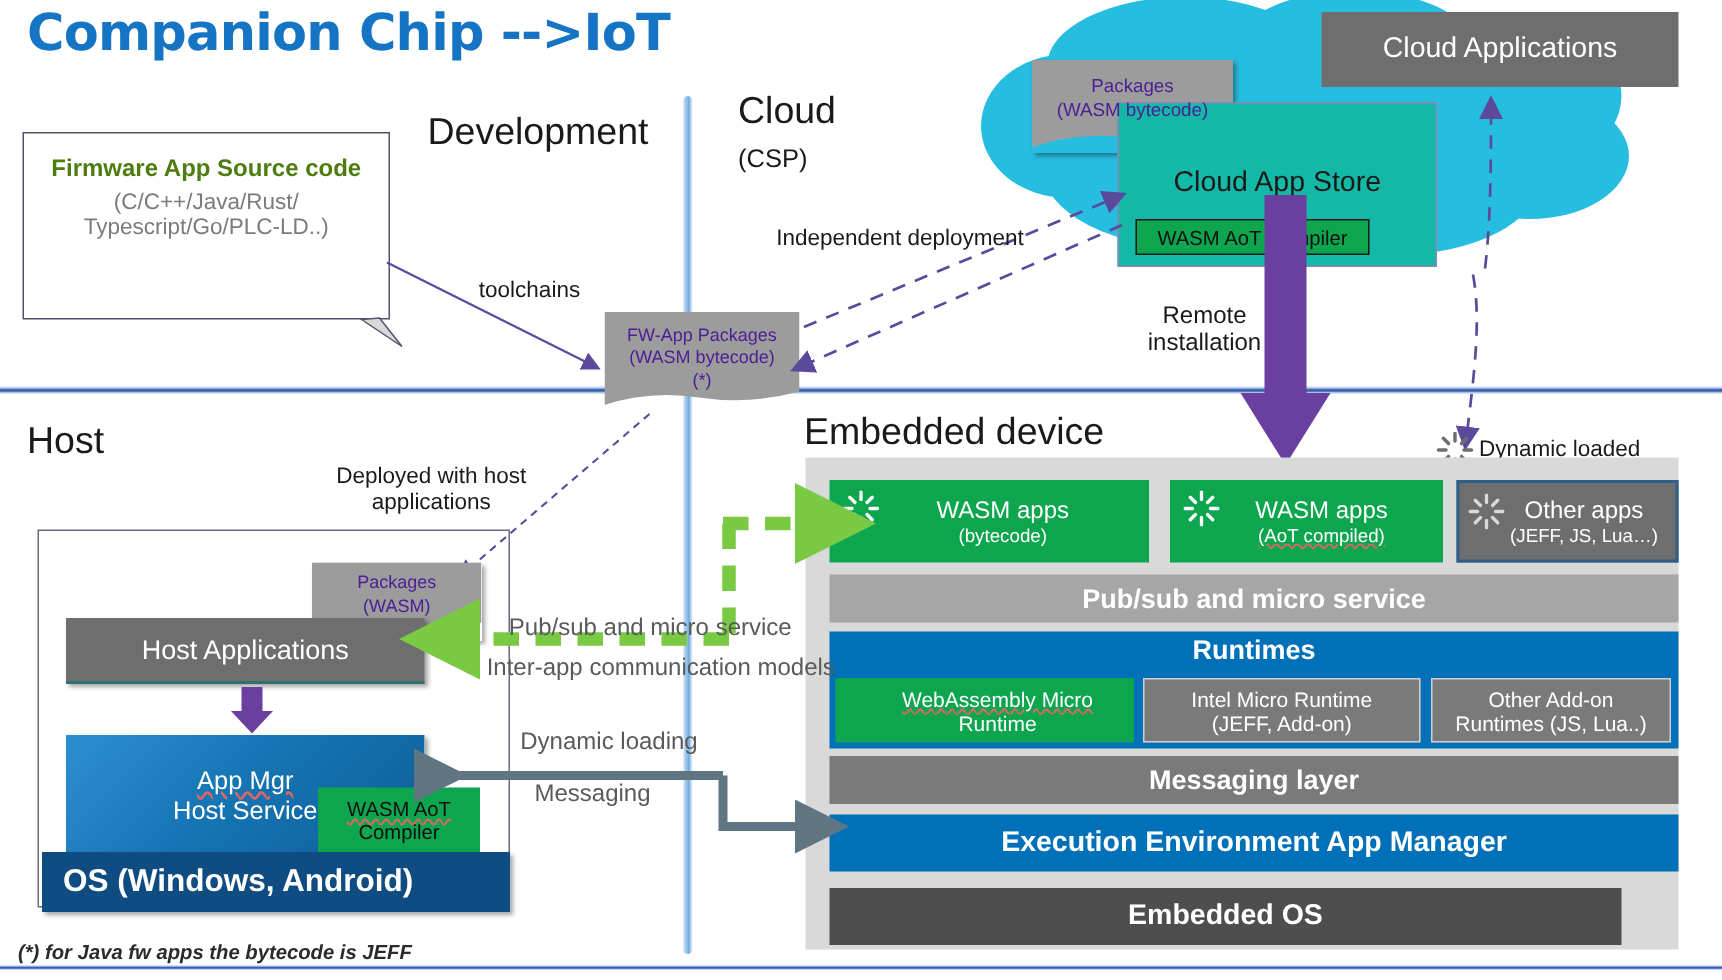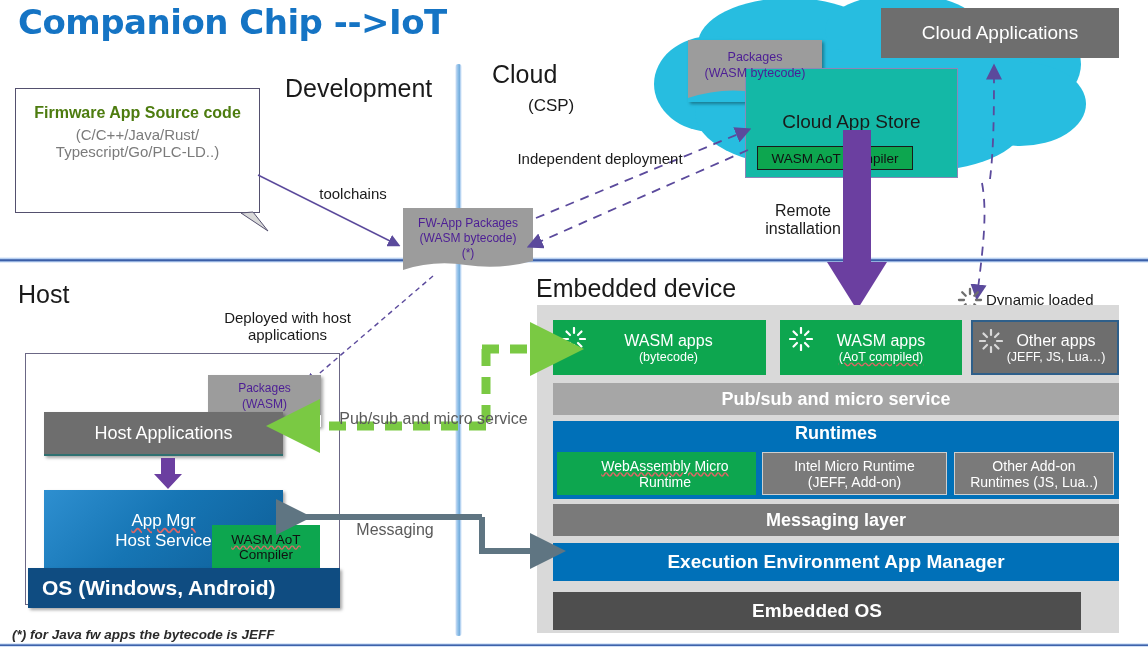--- a/index.html
+++ b/index.html
@@ -7,21 +7,21 @@
        font-family:"Liberation Sans", sans-serif;}
   #stage{position:relative;width:1148px;height:653px;overflow:hidden;background:#fff;}
   .abs{position:absolute;box-sizing:border-box;}
 
   
   #title{left:18px;top:2px;font-size:34px;font-weight:bold;color:#1574C4;
          letter-spacing:-0.5px;font-family:"DejaVu Sans", sans-serif;}
 
   
   .sec-head{font-size:25px;color:#1a1a1a;font-family:"Liberation Sans", sans-serif;}
-  .sec-sub{font-size:17px;color:#1a1a1a;margin-left:36px;}
+  .sec-sub{font-size:17px;color:#1a1a1a;}
 
   
   .hline{height:6px;background:
       linear-gradient(to bottom,rgba(180,205,240,0) 0%,rgba(150,186,235,.75) 28%,
       #3b5fa8 46%,#3b5fa8 62%,rgba(150,186,235,.7) 80%,rgba(180,205,240,0) 100%);}
   .vline{width:7px;background:
       linear-gradient(to right,rgba(190,215,245,0) 0%,rgba(150,190,235,.8) 25%,
       #8fc2e8 45%,#6fa8da 62%,rgba(160,198,238,.7) 80%,rgba(190,215,245,0) 100%);
       border-radius:4px;}
 
@@ -338,32 +338,34 @@
     </defs>
 
     <path d="M200,13 L266,13" stroke="#7AC943" stroke-width="9" fill="none" stroke-dasharray="17,11" marker-end="url(#mkGreenR)"></path>
 
     <path d="M204,13 L204,90" stroke="#7AC943" stroke-width="9" fill="none" stroke-dasharray="17,11"></path>
 
     <path d="M204,90 L20,90" stroke="#7AC943" stroke-width="9" fill="none" stroke-dasharray="17,11" marker-end="url(#mkGreenL)"></path>
   </svg>
 
   <div class="abs lbl-gray" style="left:326px;top:409px;width:215px;">Pub/sub and micro service</div>
+  <div class="abs lbl-gray" style="left:318px;top:436px;width:245px;">Inter-app communication models</div>
 
   <svg class="abs" style="left:282px;top:492px;width:280px;height:70px;overflow:visible;">
     <defs>
       <marker id="mkGrayL" markerWidth="6" markerHeight="6" refX="3" refY="3" orient="auto">
         <path d="M0,3 L6,0 L6,6 z" fill="#5F7582"></path>
       </marker>
       <marker id="mkGrayR" markerWidth="6" markerHeight="6" refX="3" refY="3" orient="auto">
         <path d="M0,0 L6,3 L0,6 z" fill="#5F7582"></path>
       </marker>
     </defs>
     <path d="M200,25 L12,25" stroke="#5F7582" stroke-width="6" fill="none" marker-end="url(#mkGrayL)"></path>
     <path d="M200,25 L200,59 L266,59" stroke="#5F7582" stroke-width="6" fill="none" marker-end="url(#mkGrayR)"></path>
   </svg>
 
+  <div class="abs lbl-gray" style="left:326px;top:485px;width:160px;">Dynamic loading</div>
   <div class="abs lbl-gray" style="left:340px;top:520px;width:110px;">Messaging</div>
 
   <div class="abs" style="left:12px;top:627px;font-size:13.5px;font-style:italic;font-weight:bold;
               color:#2b2b2b;">(*) for Java fw apps the bytecode is JEFF</div>
 
 </div>
 
 </body></html>

